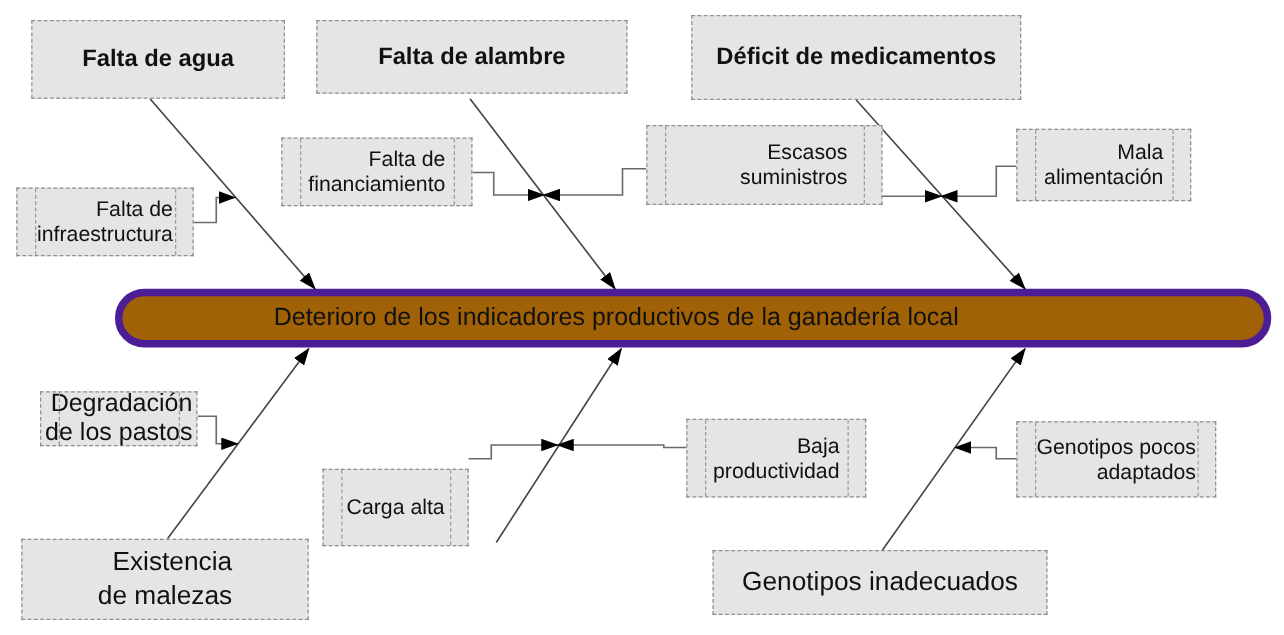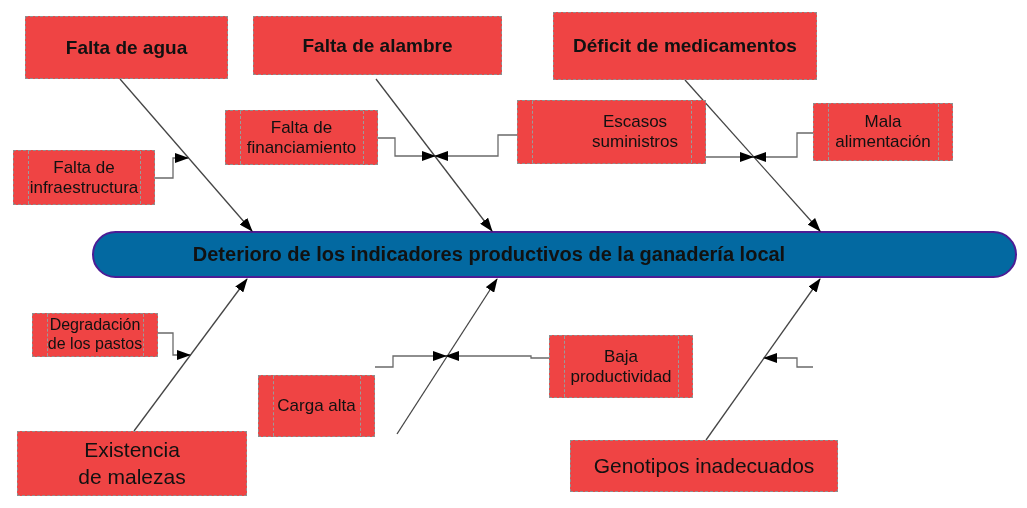--- a/index.html
+++ b/index.html
@@ -9,25 +9,25 @@
     background:#ffffff;
     font-family:"Liberation Sans", sans-serif;
     overflow:hidden;
     color:#111111;
   }
   
   .box {
     position:absolute;
     box-sizing:border-box;
     border:1px dashed #8f8f8f;
-    background:#ef4444;
+    background:#e5e5e5;
     display:flex;
     align-items:center;
     justify-content:center;
-    text-align:center;
+    text-align:right;
     z-index:3;
   }
   .box .lbl { white-space:pre-line; }
   
   .cat-top  { font-weight:bold; font-size:19px; }
   
   .cat-bottom { font-size:21px; line-height:1.28; }
   
   .sub { font-size:17px; line-height:1.17; }
   .sub::before, .sub::after {
@@ -43,36 +43,35 @@
   #b-alambre       { left:253px; top:16px;  width:249px; height:59px; }
   #b-medicamentos  { left:553px; top:12px;  width:264px; height:68px; }
   #b-malezas       { left:17px;  top:431px; width:230px; height:65px; }
   #b-area          { left:272px; top:434px; width:241px; height:63px; }
   #b-genotipos     { left:570px; top:440px; width:268px; height:52px; }
 
   #s-infraestructura { left:13px;  top:150px; width:142px; height:55px; }
   #s-financiamiento  { left:225px; top:110px; width:153px; height:55px; }
   #s-suministros     { left:517px; top:100px; width:189px; height:64px;padding-left:47px; }
   #s-alimentacion    { left:813px; top:103px; width:140px; height:58px; }
-  #s-degradacion     { left:32px;  top:313px; width:126px; height:44px; font-size:16px; }
+  #s-degradacion     { left:32px;  top:313px; width:126px; height:44px; font-size:20px; }
   #s-carga           { left:258px; top:335px; width:117px; height:62px;margin-top:40px; }
   #s-baja            { left:549px; top:335px; width:144px; height:63px; }
   #s-adaptados       { left:813px; top:337px; width:160px; height:61px; }
 
   
   .spine {
     position:absolute;
     left:92px; top:231px;
     width:925px; height:47px;
     box-sizing:border-box;
-    background:#0369a1;
-    border:2px solid #4c1d95;
+    background:#a16207;
+    border:6px solid #4c1d95;
     border-radius:24px;
     z-index:1;
-    font-weight:bold;
   }
   .spine .lbl {
     position:absolute;
     left:0; top:0;
     width:790px; height:100%;
     display:flex; align-items:center; justify-content:center;
     font-size:20px;
     white-space:nowrap;
   }
   
@@ -159,20 +158,24 @@
     <span class="lbl">Degradación
 de los pastos</span>
   </div>
   <div class="box sub" id="s-carga">
     <span class="lbl">Carga alta</span>
   </div>
   <div class="box sub" id="s-baja">
     <span class="lbl">Baja
 productividad</span>
   </div>
+  <div class="box sub" id="s-adaptados">
+    <span class="lbl">Genotipos pocos
+adaptados</span>
+  </div>
 
   <div class="box cat-bottom" id="b-malezas">
     <span class="lbl">Existencia
 de malezas</span>
   </div>
   <div class="box cat-bottom" id="b-genotipos">
     <span class="lbl">Genotipos inadecuados</span>
   </div>
 
 </div>

